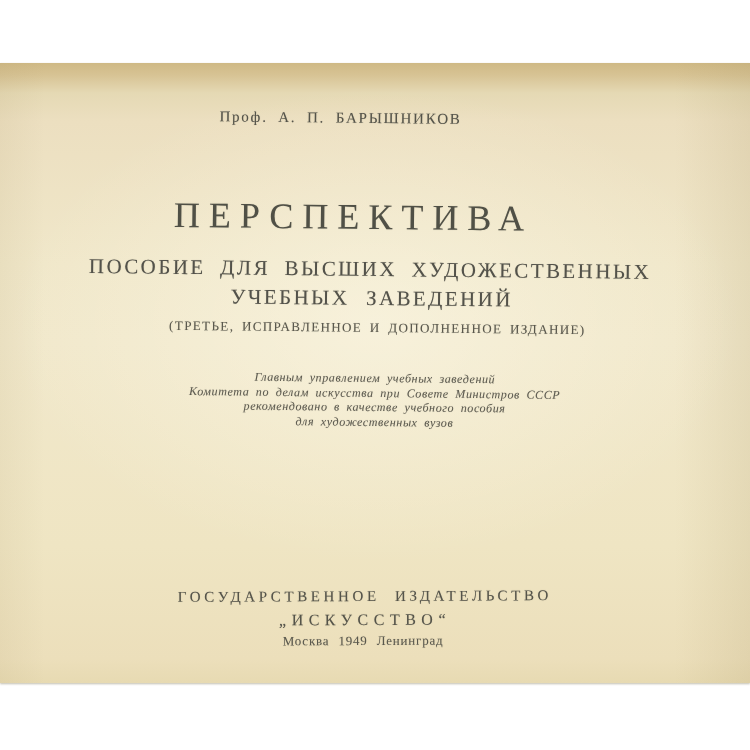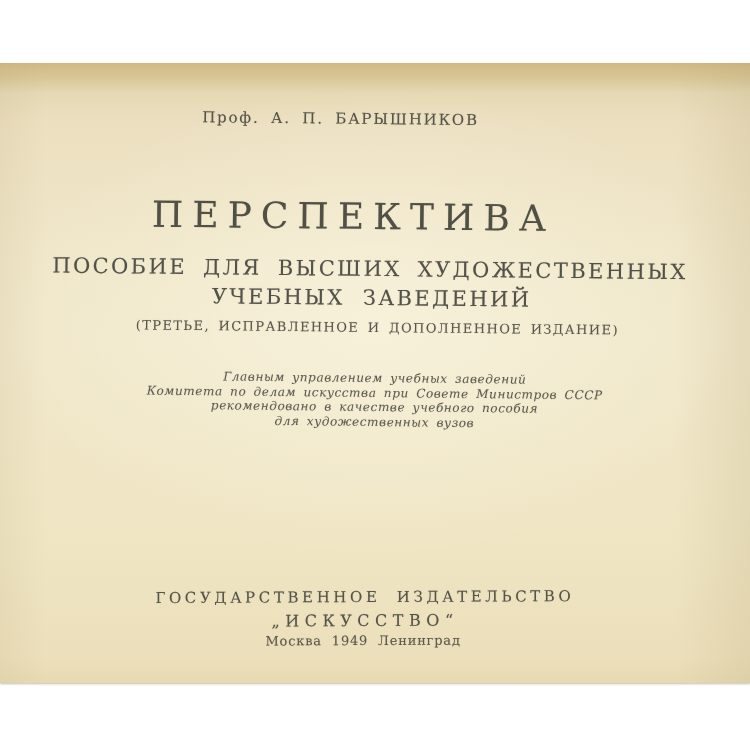--- a/index.html
+++ b/index.html
@@ -28,20 +28,21 @@
       linear-gradient(180deg, #cfb985 0px, #d7c394 12px, #e5d9b4 30px, #ecdfc0 58px, #f0e7c9 200px, #f1e8cb 45%, #efe5c3 78%, #ecdfbb 96%, #e7dab2 100%);
     box-shadow: 0 1px 2px rgba(120,110,80,0.45);
   }
   .text-layer {
     position: absolute;
     left: 0;
     top: 0;
     width: 100%;
     height: 100%;
     color: #4e4d42;
+    font-family: Liberation Serif, serif;
   }
   .line {
     position: absolute;
     width: 100%;
     text-align: center;
     white-space: nowrap;
   }
   .upper {
     transform: rotate(0.6deg);
     transform-origin: 375px 300px;

